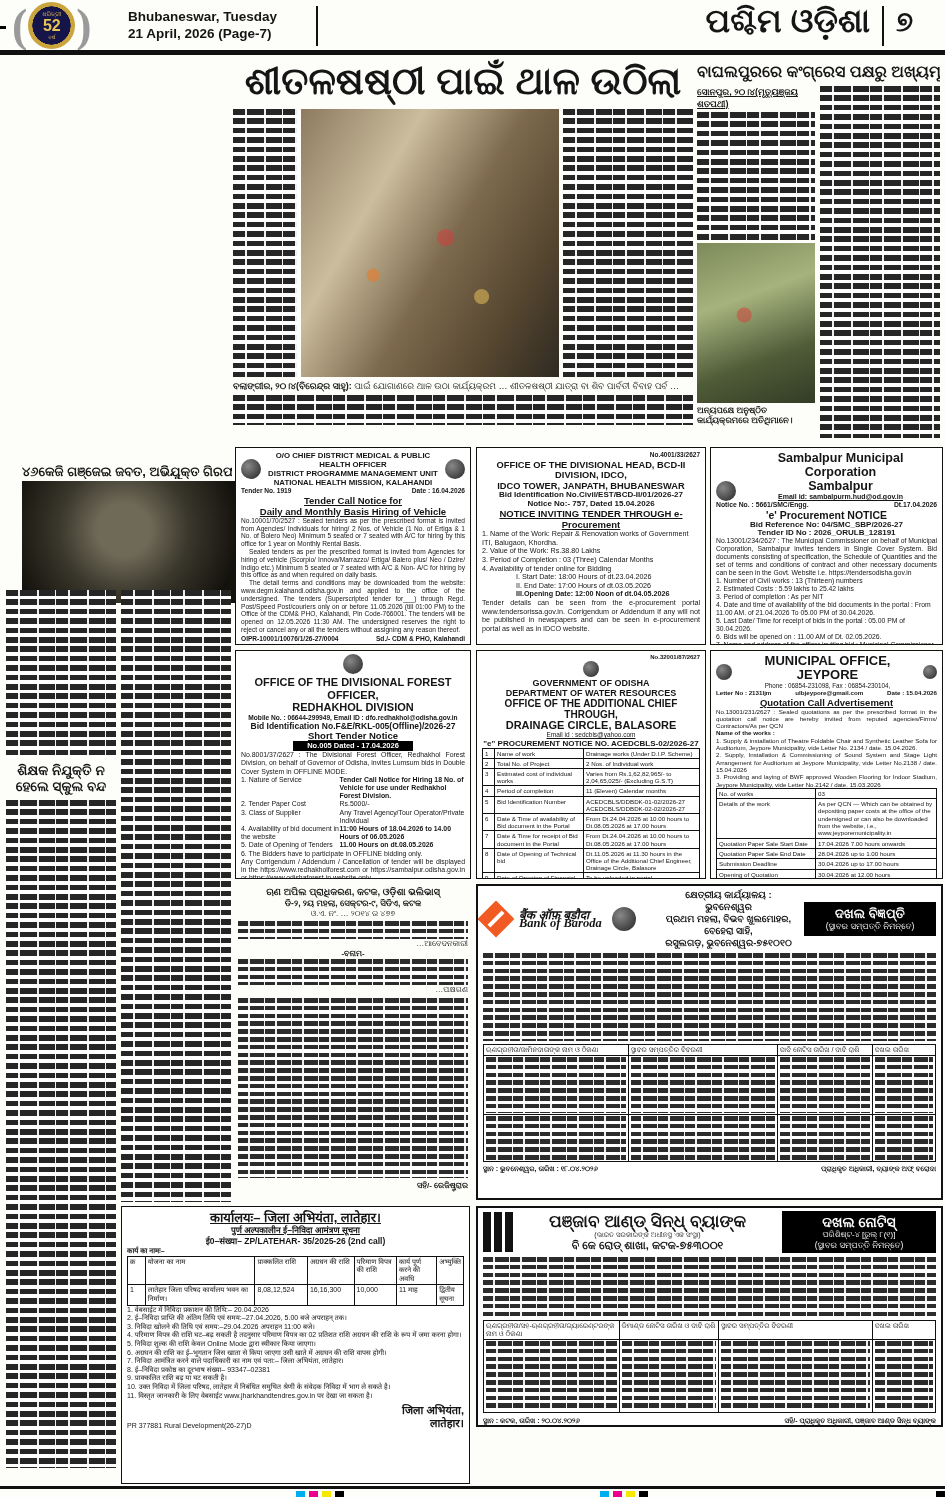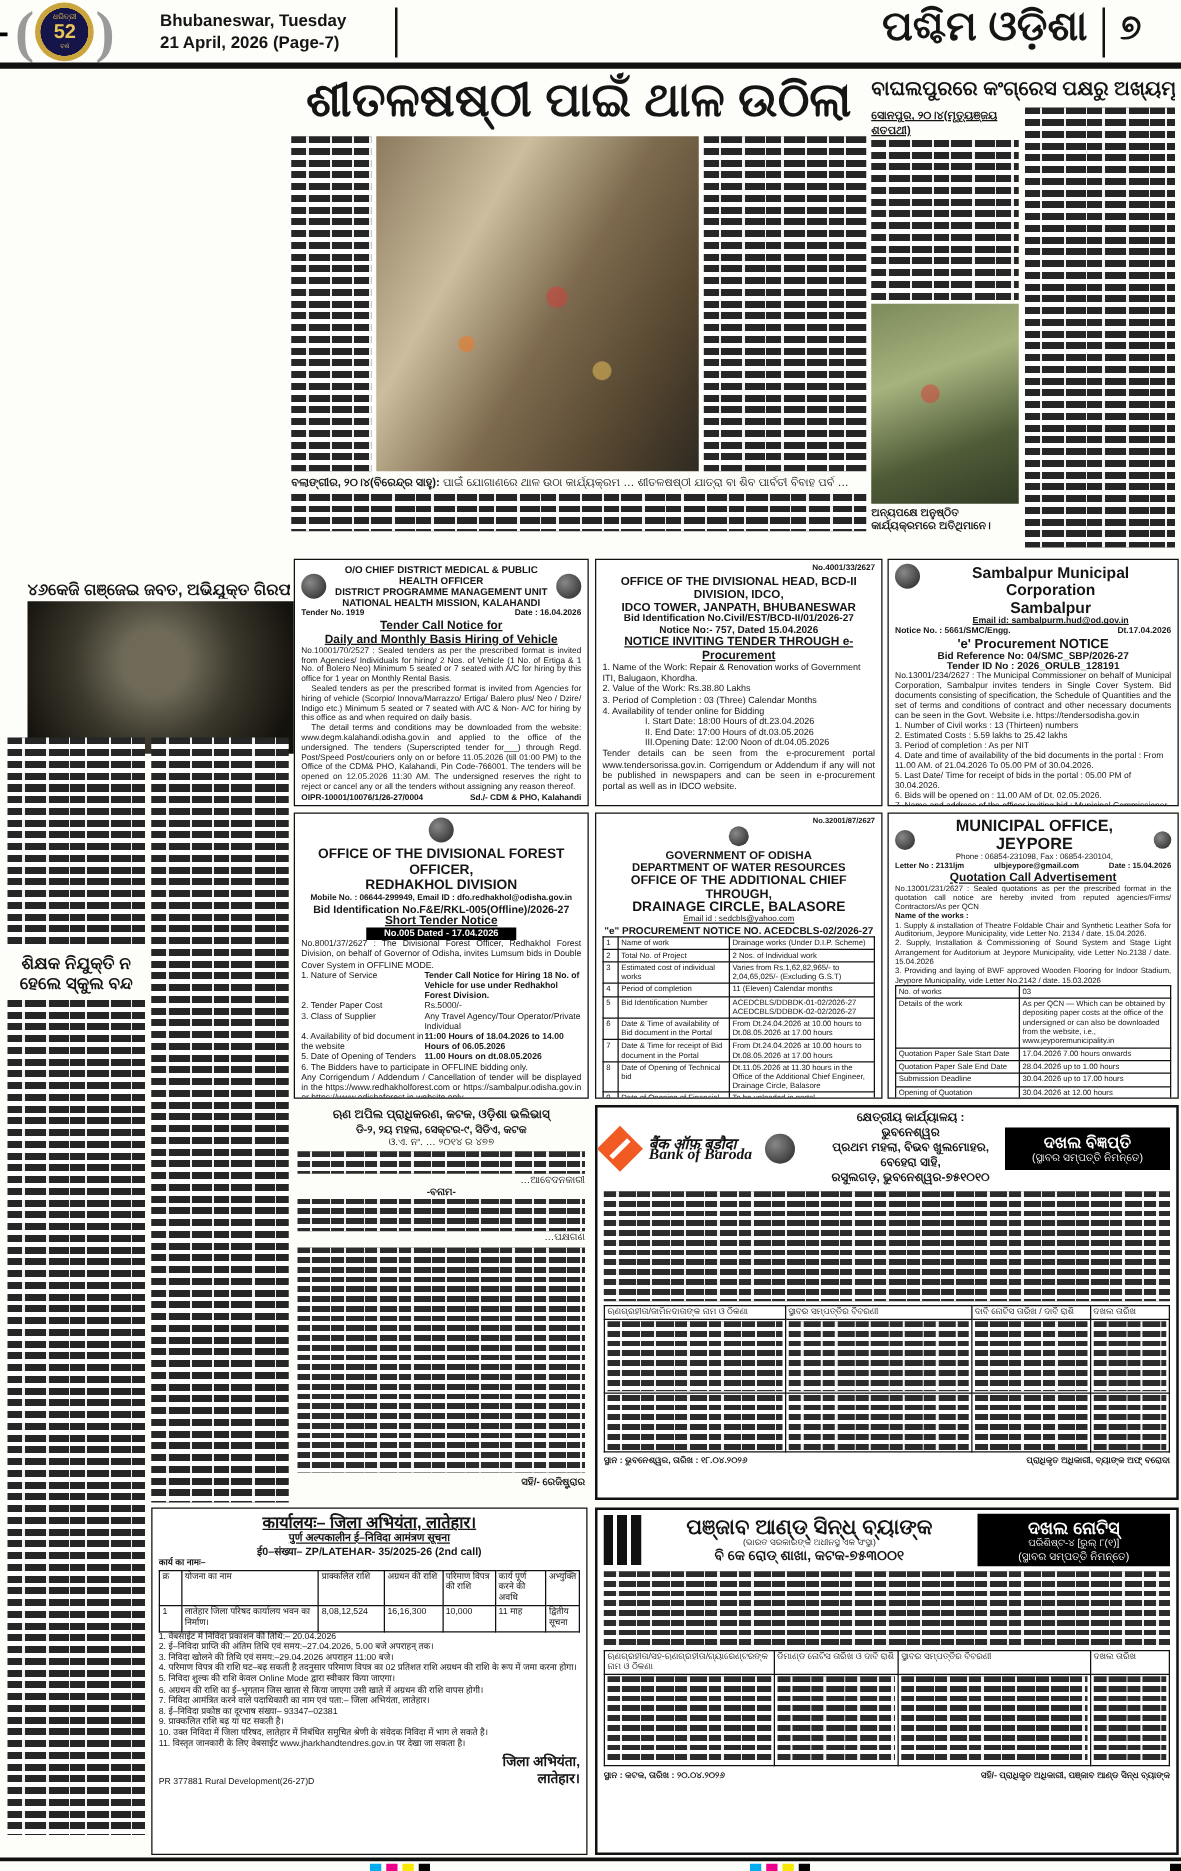--- a/index.html
+++ b/index.html
@@ -150,27 +150,27 @@
     <div class="b c" style="font-size:9.3px;line-height:10.5px;">IDCO TOWER, JANPATH, BHUBANESWAR</div>
     <div class="b c" style="font-size:8px;">Bid Identification No.Civil/EST/BCD-II/01/2026-27</div>
     <div class="b c" style="font-size:8px;">Notice No:- 757, Dated 15.04.2026</div>
     <div class="b c u" style="font-size:9.5px;line-height:11px;">NOTICE INVITING TENDER THROUGH e-Procurement</div>
     <div>1.   Name of the Work: Repair &amp; Renovation works of Government ITI, Balugaon, Khordha.</div>
     <div>2.   Value of the Work: Rs.38.80 Lakhs</div>
     <div>3.   Period of Completion : 03 (Three) Calendar Months</div>
     <div>4.   Availability of tender online for Bidding</div>
     <div style="padding-left:34px;">I. Start Date: 18:00 Hours of dt.23.04.2026</div>
     <div style="padding-left:34px;">II. End Date: 17:00 Hours of dt.03.05.2026</div>
-    <div style="padding-left:34px;">III.Opening Date: 12:00 Noon of dt.04.05.2026</div>
+    <div style="padding-left:34px;font-weight:bold;">III.Opening Date: 12:00 Noon of dt.04.05.2026</div>
     <div class="j">Tender details can be seen from the e-procurement portal www.tendersorissa.gov.in. Corrigendum or Addendum if any will not be published in newspapers and can be seen in e-procurement portal as well as in IDCO website.</div>
 
   </div>
 
   <div class="sec notice" style="left:710px;top:447px;width:233px;height:198px;font-size:6.8px;line-height:8px;">
-    <div style="display:flex;gap:8px;align-items:flex-start;">
+    <div style="display:flex;gap:8px;align-items:flex-end;">
       <span class="emb"></span>
       <div style="flex:1;" class="c">
         <div class="b" style="font-size:12.5px;line-height:14px;">Sambalpur Municipal Corporation</div>
         <div class="b" style="font-size:12.5px;line-height:14px;">Sambalpur</div>
         <div class="b u" style="font-size:7px;">Email id: sambalpurm.hud@od.gov.in</div>
       </div>
     </div>
     <div style="display:flex;justify-content:space-between;" class="b">
       <span>Notice No. : 5661/SMC/Engg.</span>
       <span>Dt.17.04.2026</span>
@@ -455,21 +455,21 @@
     <div>11. विस्तृत जानकारी के लिए वेबसाईट www.jharkhandtendres.gov.in पर देखा जा सकता है।</div>
     <div style="display:flex;justify-content:space-between;align-items:flex-end;margin-top:4px;">
       <span>PR  377881 Rural Development(26-27)D</span>
       <span class="b r" style="font-size:11px;line-height:13px;">
         <div>जिला अभियंता,</div>
         <div>लातेहार।</div>
       </span>
     </div>
   </div>
 
-  <div class="sec notice" style="left:476px;top:1206px;width:467px;height:278px;border-width:2px;font-size:7px;line-height:8.2px;">
+  <div class="sec notice" style="left:476px;top:1206px;width:467px;height:221px;border-width:2px;font-size:7px;line-height:8.2px;">
     <div style="display:flex;align-items:center;gap:8px;">
       <span class="psbmark"></span>
       <div class="c" style="flex:1;">
         <div class="b" style="font-size:17px;line-height:19px;">ପଞ୍ଜାବ ଆଣ୍ଡ୍ ସିନ୍ଧ୍ ବ୍ୟାଙ୍କ</div>
         <div style="font-size:7px;">(ଭାରତ ସରକାରଙ୍କ ଅଧୀନସ୍ଥ ଏକ ସଂସ୍ଥା)</div>
         <div class="b" style="font-size:11px;line-height:13px;">ବି କେ ରୋଡ୍ ଶାଖା, କଟକ-୭୫୩୦୦୧</div>
       </div>
       <div class="blackbox" style="flex:0 0 150px;padding:3px 2px;">
         <div class="b" style="font-size:14px;line-height:16px;">ଦଖଲ ନୋଟିସ୍</div>
         <div style="font-size:8px;line-height:10px;">ପରିଶିଷ୍ଟ-୪ [ରୁଲ୍ ୮(୧)]</div>

